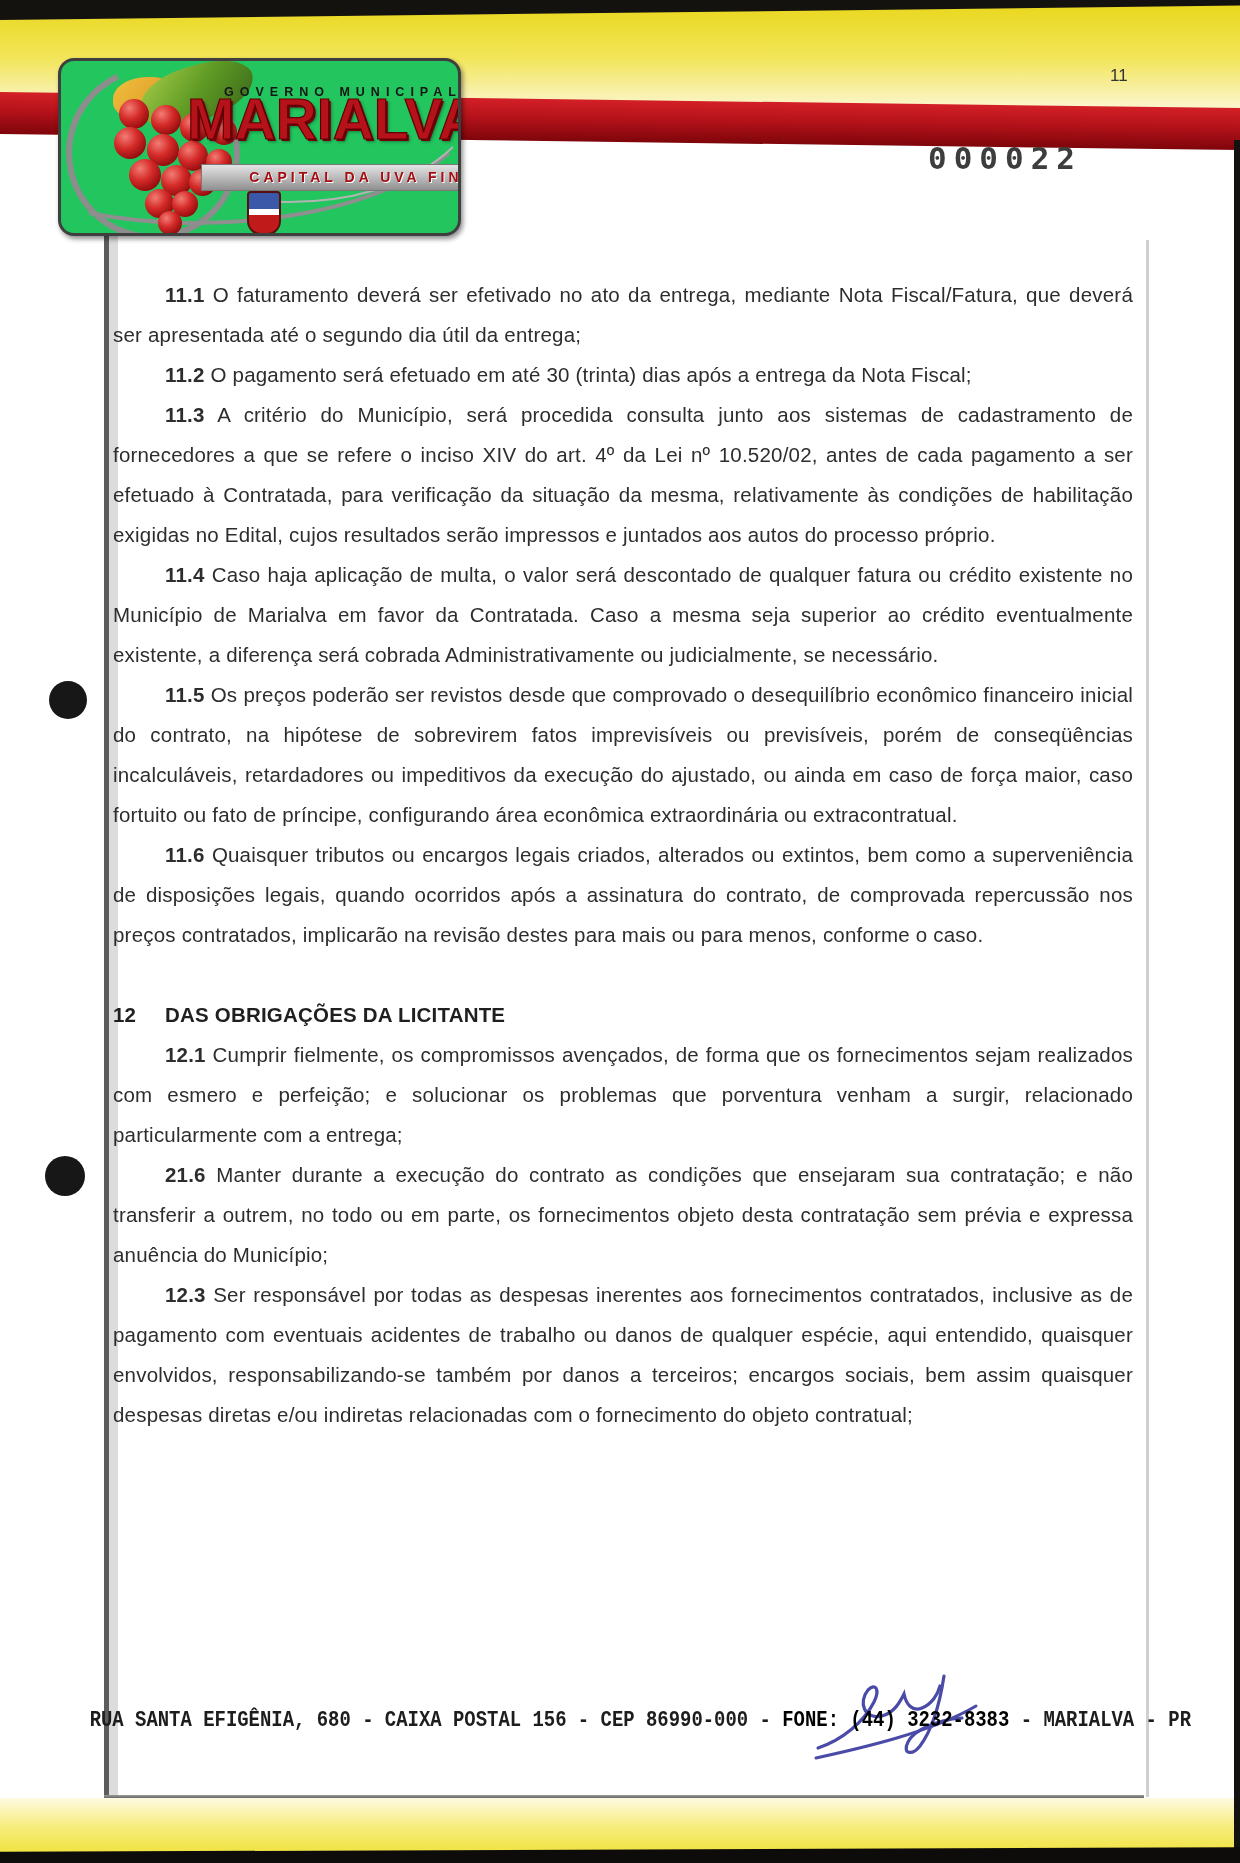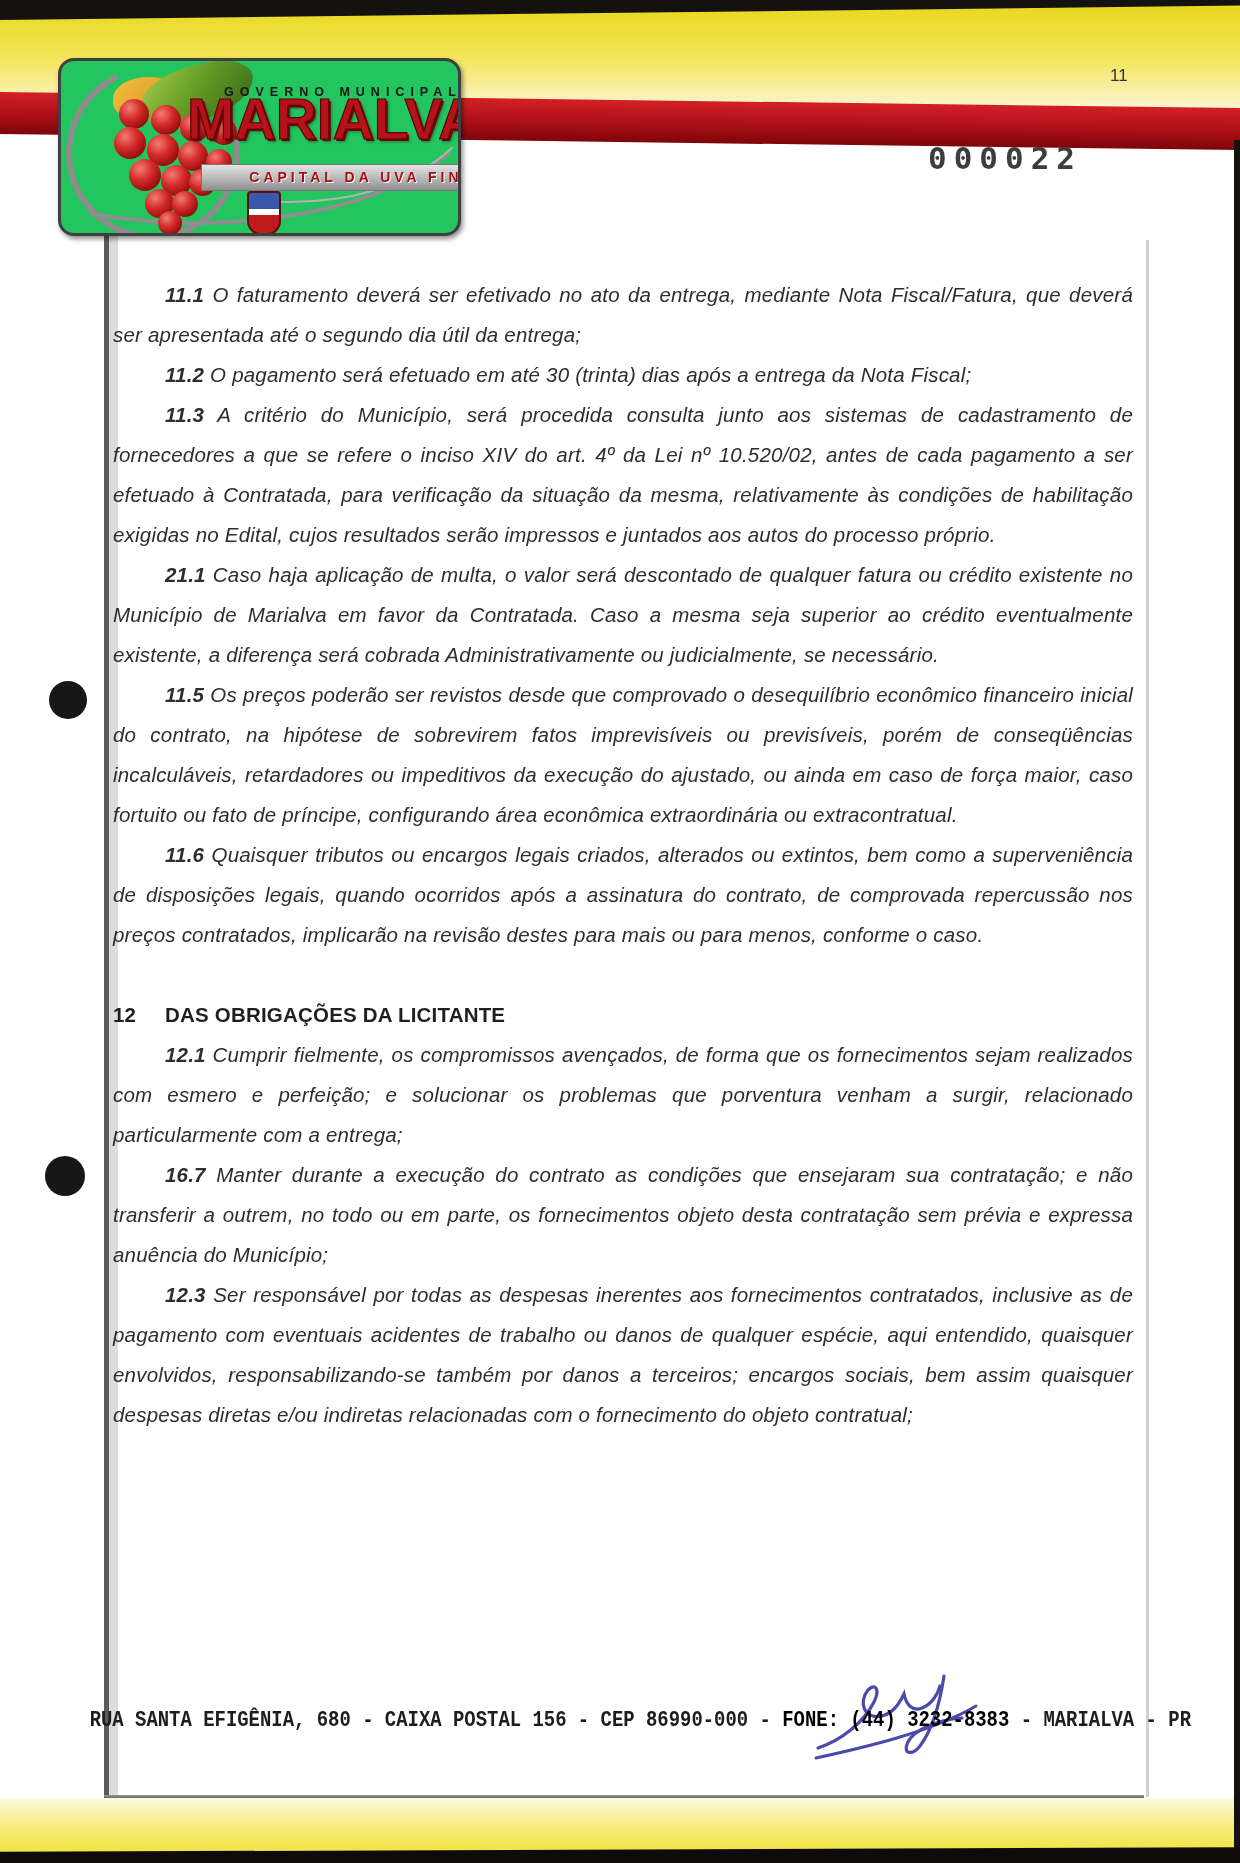--- a/index.html
+++ b/index.html
@@ -58,21 +58,21 @@
     background:linear-gradient(180deg,#9a9a9a,#454545); z-index:2; }
   .vline-right { position:absolute; left:1146px; top:240px; width:3px; height:1557px; background:#a9a9a9; opacity:.55; z-index:2; }
 
   .hole-punch { position:absolute; width:38px; height:38px; border-radius:50%; background:#171717; z-index:4; }
   .hole-1 { left:49px; top:681px; }
   .hole-2 { left:45px; top:1156px; width:40px; height:40px; }
 
   
   .doc-body { position:absolute; left:113px; top:275px; width:1020px; z-index:3;
     font-size:20.5px; line-height:40px; text-align:justify; color:#2d2d2d; letter-spacing:.2px; }
-  .para { margin:0; text-indent:52px;font-style:italic; }
+  .para { margin:0; text-indent:52px; }
   .cnum { font-weight:bold; }
   .h12 { margin:40px 0 0 0; font-weight:bold; color:#1f1f1f; text-indent:0; }
   .h12 .hnum { display:inline-block; width:52px; }
   .intro-line { margin:0; font-weight:bold; color:#1f1f1f; text-indent:42px; }
 
   
   .signature { position:absolute; left:812px; top:1662px; z-index:4; }
 
   
   .footer-band { position:absolute; left:0; top:1798px; width:100%; height:65px;
@@ -133,28 +133,28 @@
   <div class="hline-bottom"></div>
   <div class="vline-right"></div>
 
   <div class="hole-punch hole-1"></div>
   <div class="hole-punch hole-2"></div>
 
   <div class="doc-body">
     <p class="para"><b class="cnum">11.1</b> <span>O faturamento deverá ser efetivado no ato da entrega, mediante Nota Fiscal/Fatura, que deverá ser apresentada até o segundo dia útil da entrega;</span></p>
     <p class="para"><b class="cnum">11.2</b> <span>O pagamento será efetuado em até 30 (trinta) dias após a entrega da Nota Fiscal;</span></p>
     <p class="para"><b class="cnum">11.3</b> <span>A critério do Município, será procedida consulta junto aos sistemas de cadastramento de fornecedores a que se refere o inciso XIV do art. 4º da Lei nº 10.520/02, antes de cada pagamento a ser efetuado à Contratada, para verificação da situação da mesma, relativamente às condições de habilitação exigidas no Edital, cujos resultados serão impressos e juntados aos autos do processo próprio.</span></p>
-    <p class="para"><b class="cnum">21.1</b> <span>Caso haja aplicação de multa, o valor será descontado de qualquer fatura ou crédito existente no Município de Marialva em favor da Contratada. Caso a mesma seja superior ao crédito eventualmente existente, a diferença será cobrada Administrativamente ou judicialmente, se necessário.</span></p>
+    <p class="para"><b class="cnum">11.4</b> <span>Caso haja aplicação de multa, o valor será descontado de qualquer fatura ou crédito existente no Município de Marialva em favor da Contratada. Caso a mesma seja superior ao crédito eventualmente existente, a diferença será cobrada Administrativamente ou judicialmente, se necessário.</span></p>
     <p class="para"><b class="cnum">11.5</b> <span>Os preços poderão ser revistos desde que comprovado o desequilíbrio econômico financeiro inicial do contrato, na hipótese de sobrevirem fatos imprevisíveis ou previsíveis, porém de conseqüências incalculáveis, retardadores ou impeditivos da execução do ajustado, ou ainda em caso de força maior, caso fortuito ou fato de príncipe, configurando área econômica extraordinária ou extracontratual.</span></p>
     <p class="para"><b class="cnum">11.6</b> <span>Quaisquer tributos ou encargos legais criados, alterados ou extintos, bem como a superveniência de disposições legais, quando ocorridos após a assinatura do contrato, de comprovada repercussão nos preços contratados, implicarão na revisão destes para mais ou para menos, conforme o caso.</span></p>
 
     <p class="h12"><b class="hnum">12</b><b>DAS OBRIGAÇÕES DA LICITANTE</b></p>
 
     <p class="para"><b class="cnum">12.1</b> <span>Cumprir fielmente, os compromissos avençados, de forma que os fornecimentos sejam realizados com esmero e perfeição; e solucionar os problemas que porventura venham a surgir, relacionado particularmente com a entrega;</span></p>
-    <p class="para"><b class="cnum">16.7</b> <span>Manter durante a execução do contrato as condições que ensejaram sua contratação; e não transferir a outrem, no todo ou em parte, os fornecimentos objeto desta contratação sem prévia e expressa anuência do Município;</span></p>
+    <p class="para"><b class="cnum">21.6</b> <span>Manter durante a execução do contrato as condições que ensejaram sua contratação; e não transferir a outrem, no todo ou em parte, os fornecimentos objeto desta contratação sem prévia e expressa anuência do Município;</span></p>
     <p class="para"><b class="cnum">12.3</b> <span>Ser responsável por todas as despesas inerentes aos fornecimentos contratados, inclusive as de pagamento com eventuais acidentes de trabalho ou danos de qualquer espécie, aqui entendido, quaisquer envolvidos, responsabilizando-se também por danos a terceiros; encargos sociais, bem assim quaisquer despesas diretas e/ou indiretas relacionadas com o fornecimento do objeto contratual;</span></p>
   </div>
 
   <svg class="signature" width="170" height="110" viewBox="0 0 170 110">
     <path d="M6 86 C 30 78, 52 60, 62 40 C 68 28, 64 20, 56 28 C 46 40, 52 58, 70 54 C 82 51, 88 40, 92 32 C 94 42, 100 50, 110 46 C 120 42, 126 32, 128 24" fill="none" stroke="#4a4aa8" stroke-width="3.2" stroke-linecap="round"></path>
     <path d="M132 14 C 128 40, 120 68, 108 84 C 100 94, 90 92, 96 80 C 102 68, 124 58, 150 56" fill="none" stroke="#4a4aa8" stroke-width="3.2" stroke-linecap="round"></path>
     <path d="M4 96 C 50 86, 120 70, 164 44" fill="none" stroke="#4a4aa8" stroke-width="3" stroke-linecap="round"></path>
   </svg>
 
   <div class="footer-band"></div>

